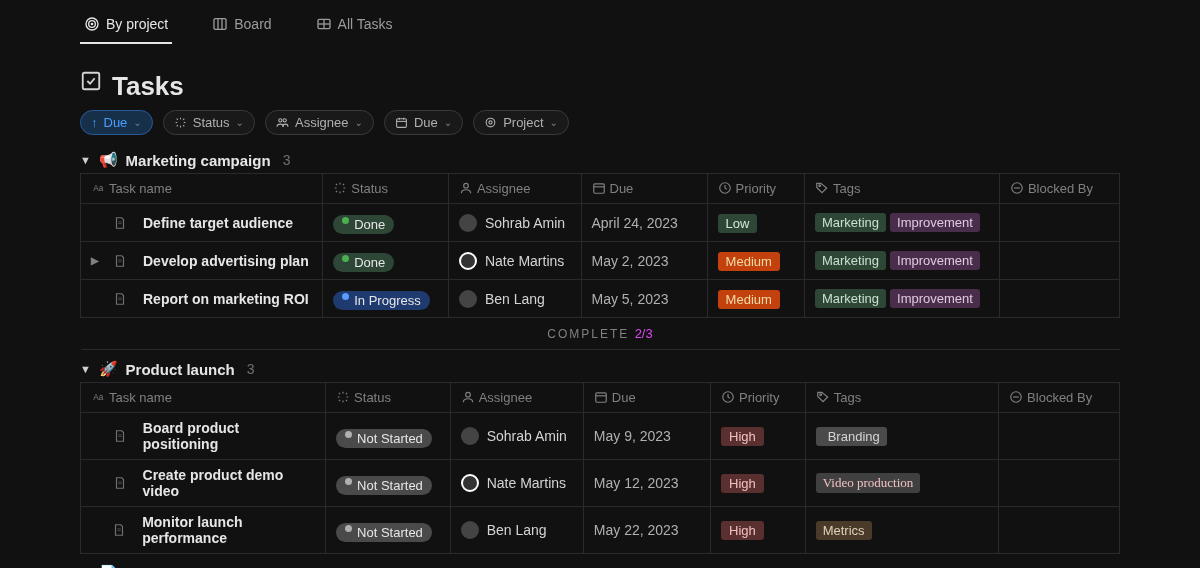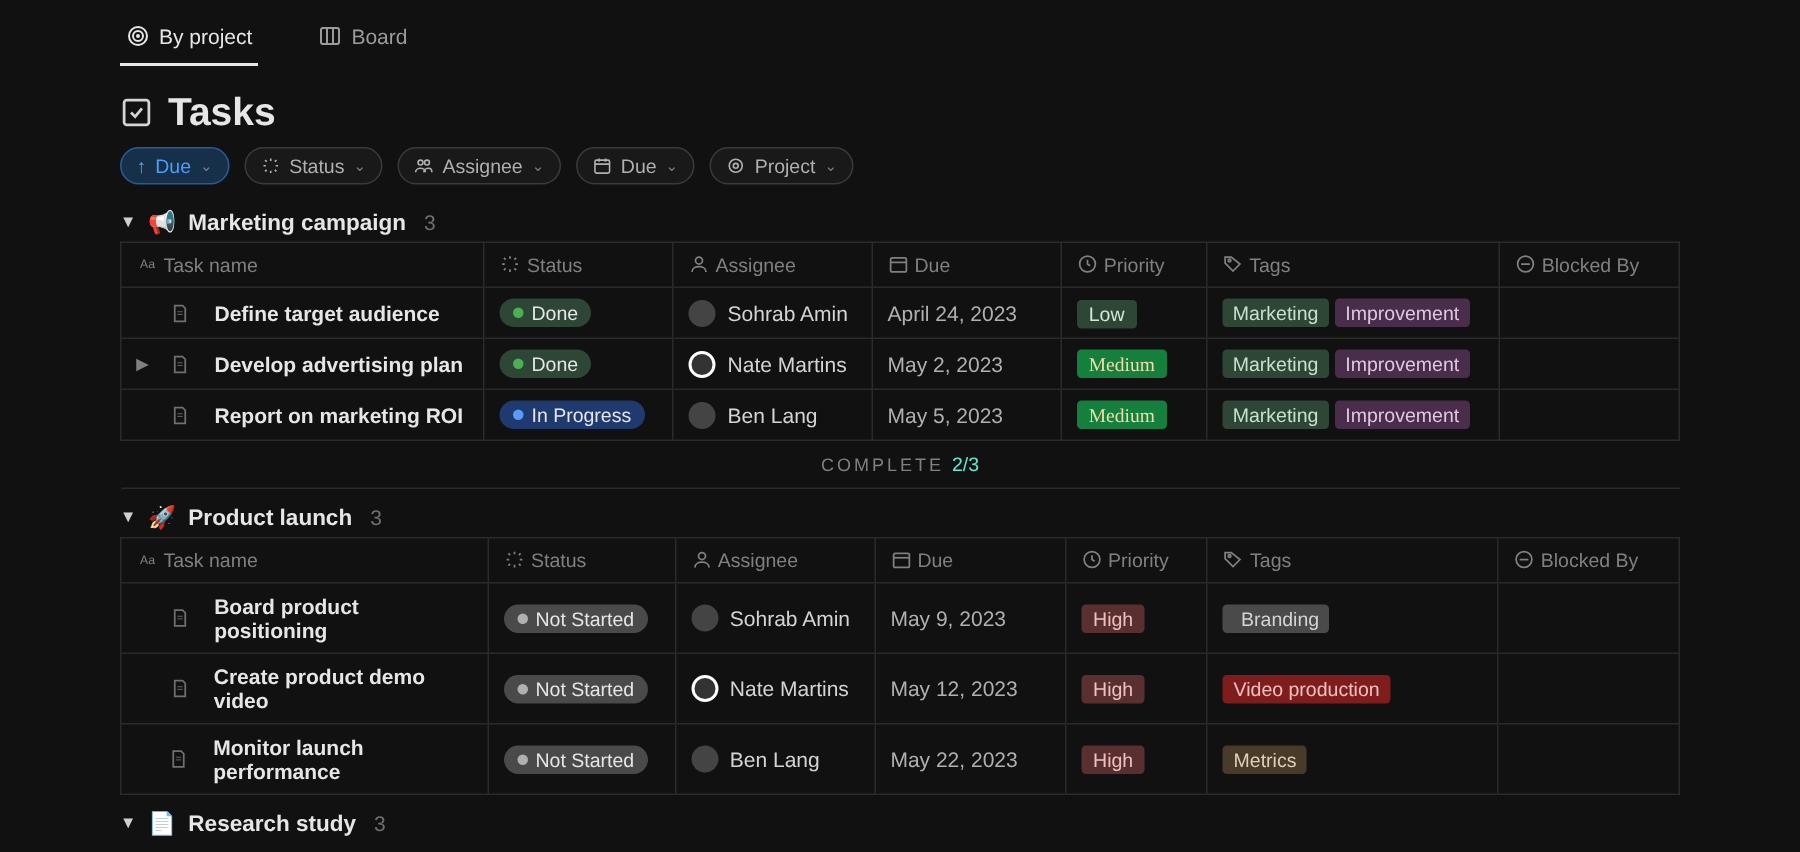--- a/index.html
+++ b/index.html
@@ -19,21 +19,21 @@
   .tab {
     display: flex; align-items: center; gap: 6px;
     padding: 8px 4px 10px; color: #9b9b9b; cursor: pointer;
     border-bottom: 2px solid transparent;
   }
   .tab.active { color: #e6e6e6; border-bottom-color: #e6e6e6; }
   .tab svg { width: 16px; height: 16px; }
 
   
   .title-row { display: flex; align-items: center; gap: 10px; margin: 14px 0 8px; }
-  .title-row .title { font-size: 26px; font-weight: 700; color: #e6e6e6; }
+  .title-row .title { font-size: 26px; font-weight: 700; color: #e6e6e6; margin-top: 12px; }
   .title-row svg { width: 22px; height: 22px; }
 
   
   .filters { display: flex; gap: 10px; margin-bottom: 16px; align-items: center; }
   .chip {
     display: inline-flex; align-items: center; gap: 6px;
     padding: 4px 10px; border: 1px solid #3a3a3a; border-radius: 14px;
     color: #b0b0b0; font-size: 13px; cursor: pointer; background: #191919;
   }
   .chip.blue { color: #4a9eff; border-color: #2a5a99; background: #16304a; }
@@ -61,49 +61,49 @@
   .col-due { width: 140px; }
   .col-priority { width: 100px; margin-left: 44px; }
   .col-tags { width: 210px; }
   .col-blocked { width: 130px; }
   .task-name { color: #e6e6e6; font-weight: 600; display: flex; align-items: center; gap: 12px; }
   .task-name .doc-icon { color: #707070; }
   .row-toggle { cursor: pointer; color: #808080; font-size: 10px; width: 10px; display: inline-block; }
 
   
   .pill {
-    display: inline-flex; align-items: center; gap: 5px;
+    display: inline-flex; gap: 5px;
     padding: 2px 9px; border-radius: 10px; font-size: 13px; color: #e6e6e6;
   }
   .pill .dot { width: 7px; height: 7px; border-radius: 50%; }
   .pill-done { background: #2d4636; }
   .pill-done .dot { background: #4caf50; }
   .pill-progress { background: #1f3a6e; }
   .pill-progress .dot { background: #5a9aff; }
   .pill-notstarted { background: #4a4a4a; }
   .pill-notstarted .dot { background: #b0b0b0; }
 
   .prio { padding: 2px 8px; border-radius: 3px; font-size: 13px; }
   .prio-low { background: #2d4636; color: #d4e8d8; }
-  .prio-medium { background: #15803d; color: #f0dca8; font-family: Liberation Serif, serif; }
+  .prio-medium { background: #c2410c; color: #f0dca8; }
   .prio-high { background: #5a2f2f; color: #f0c0c0; }
 
   .tag { padding: 2px 7px; border-radius: 3px; font-size: 13px; margin-right: 4px; display: inline-block; }
   .tag-marketing { background: #2d4636; color: #c8e0cc; }
   .tag-improvement { background: #4a2d4a; color: #e0c8e0; }
   .tag-branding { background: #4a4a4a; color: #d4d4d4; padding-left: 12px; }
-  .tag-video { background: #7f1d1d; color: #f0c0c0; }
+  .tag-video { background: #404040; color: #f0c0c0; font-family: Liberation Serif, serif; }
   .tag-metrics { background: #4a3a2a; color: #e0d0b8; }
 
   .assignee { display: flex; align-items: center; gap: 8px; }
   .avatar { width: 18px; height: 18px; border-radius: 50%; background: #444; display: inline-flex; align-items: center; justify-content: center; font-size: 10px; }
   .avatar.ring { border: 2px solid #fff; background: #333; }
 
   .complete-row td { text-align: center; color: #808080; letter-spacing: 2px; font-size: 12px; padding: 8px; border-left: none; border-right: none; }
-  .complete-row .frac { letter-spacing: 0; color: #5eead4; font-size: 13px; }
+  .complete-row .frac { letter-spacing: 0; color: #d946ef; font-size: 13px; }
   td.due-text { color: #b0b0b0; }
 </style>
 </head>
 <body>
 
 <div class="container">
 
   <div class="tabs">
     <div class="tab active">
       <svg viewBox="0 0 24 24" fill="none" stroke="currentColor" stroke-width="2">
@@ -113,20 +113,28 @@
         </svg>
       <span>By project</span>
     </div>
     <div class="tab">
       <svg viewBox="0 0 24 24" fill="none" stroke="currentColor" stroke-width="2">
           <rect x="3" y="4" width="18" height="16" rx="2"></rect>
           <line x1="9" y1="4" x2="9" y2="20"></line>
           <line x1="15" y1="4" x2="15" y2="20"></line>
         </svg>
       <span>Board</span>
+    </div>
+    <div class="tab">
+      <svg viewBox="0 0 24 24" fill="none" stroke="currentColor" stroke-width="2">
+          <rect x="3" y="5" width="18" height="14" rx="2"></rect>
+          <line x1="3" y1="12" x2="21" y2="12"></line>
+          <line x1="12" y1="5" x2="12" y2="19"></line>
+        </svg>
+      <span>All Tasks</span>
     </div>
   </div>
 
   <div class="title-row">
     <svg viewBox="0 0 24 24" fill="none" stroke="#d4d4d4" stroke-width="2">
         <rect x="3" y="3" width="18" height="18" rx="2"></rect>
         <polyline points="8 12 11 15 16 9"></polyline>
       </svg>
     <div class="title">Tasks</div>
   </div>

